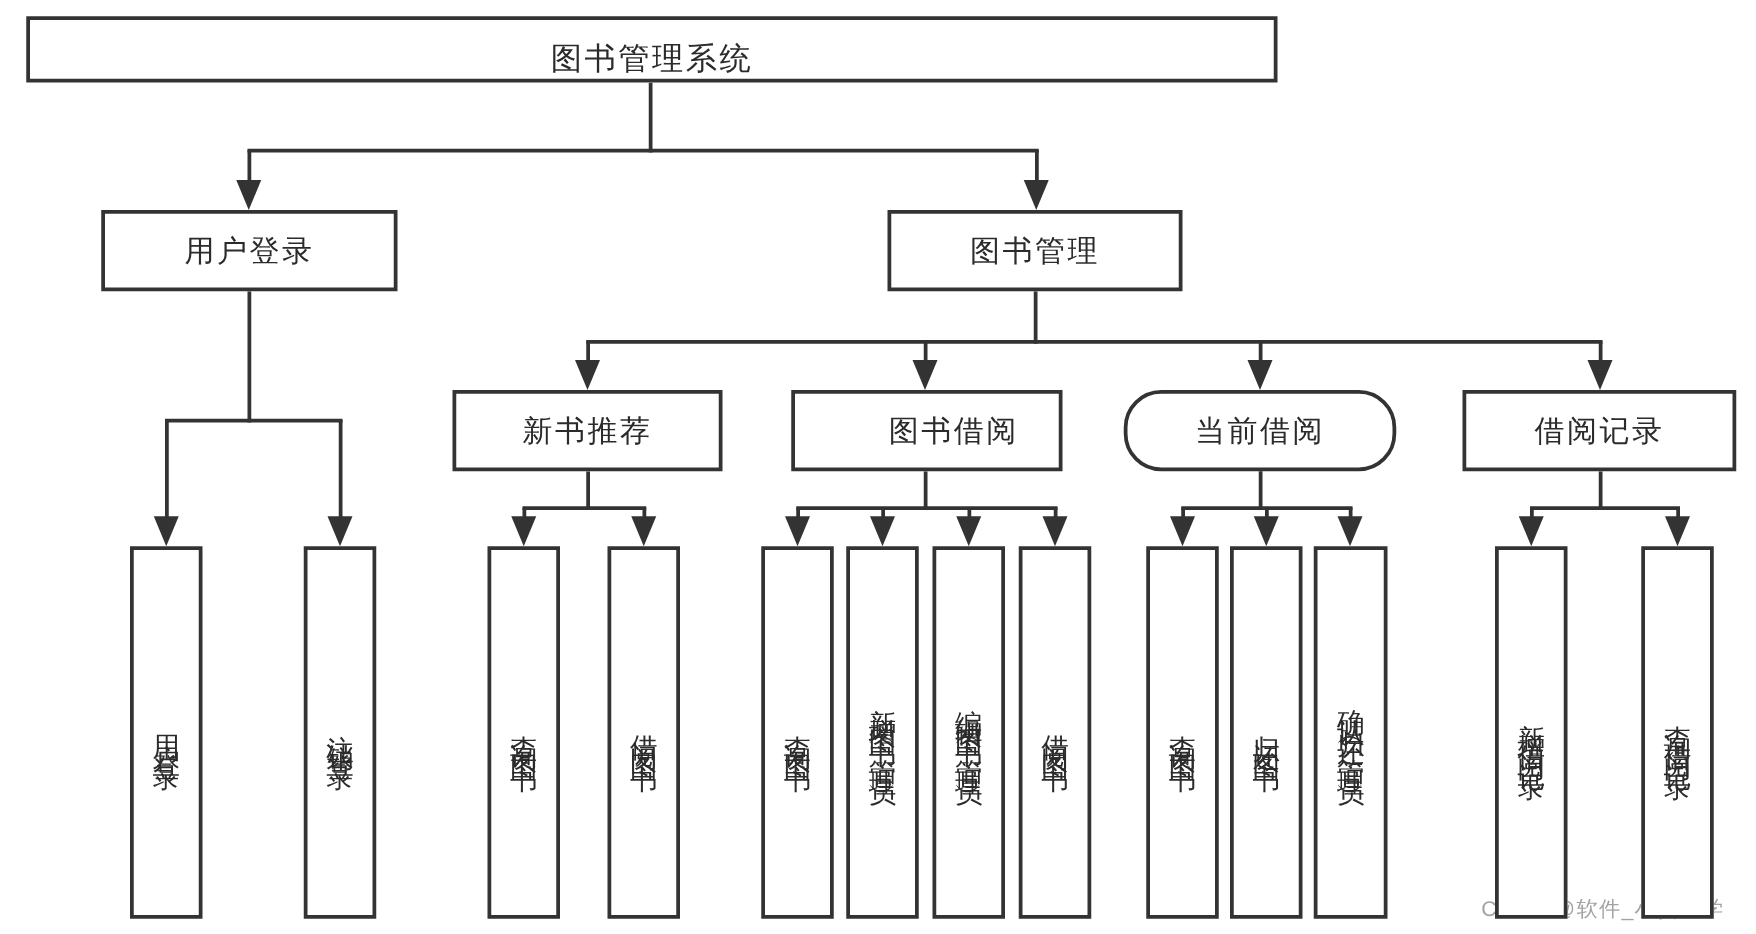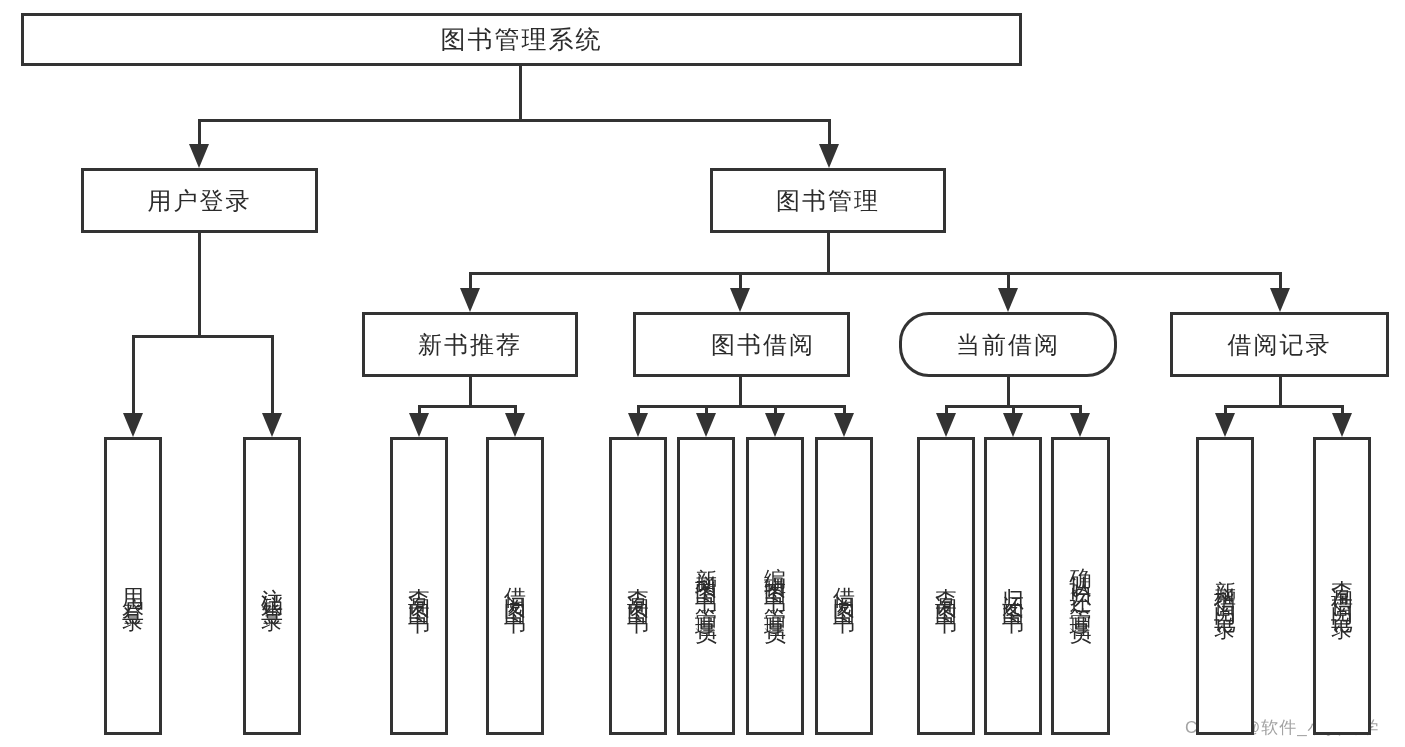--- a/index.html
+++ b/index.html
@@ -113,21 +113,21 @@
     <div class="line" style="left: 1011.5px; top: 406px; width: 3px; height: 11px;"></div>
     <div class="arrowhead" style="left: 1003px; top: 413px;"></div>
     <div class="line" style="left: 1078.5px; top: 406px; width: 3px; height: 11px;"></div>
     <div class="arrowhead" style="left: 1070px; top: 413px;"></div>
     <div class="line" style="left: 1278.5px; top: 377px; width: 3px; height: 31px;"></div>
     <div class="line" style="left: 1223.5px; top: 404.5px; width: 120px; height: 3px;"></div>
     <div class="line" style="left: 1223.5px; top: 406px; width: 3px; height: 11px;"></div>
     <div class="arrowhead" style="left: 1215px; top: 413px;"></div>
     <div class="line" style="left: 1340.5px; top: 406px; width: 3px; height: 11px;"></div>
     <div class="arrowhead" style="left: 1332px; top: 413px;"></div>
-    <div class="node horiz root" style="left: 21px; top: 13px; width: 1001px; height: 53px;">
+    <div class="node horiz root" style="left: 21px; top: 13px; width: 1001px; height: 53px; align-items: flex-end;">
       <span class="lbl">图书管理系统</span>
     </div>
     <div class="node horiz" style="left: 81px; top: 168px; width: 237px; height: 65px;">
       <span class="lbl">用户登录</span>
     </div>
     <div class="node horiz" style="left: 362px; top: 312px; width: 216px; height: 65px;">
       <span class="lbl">新书推荐</span>
     </div>
     <div class="node horiz" style="left: 710px; top: 168px; width: 236px; height: 65px;">
       <span class="lbl">图书管理</span>

